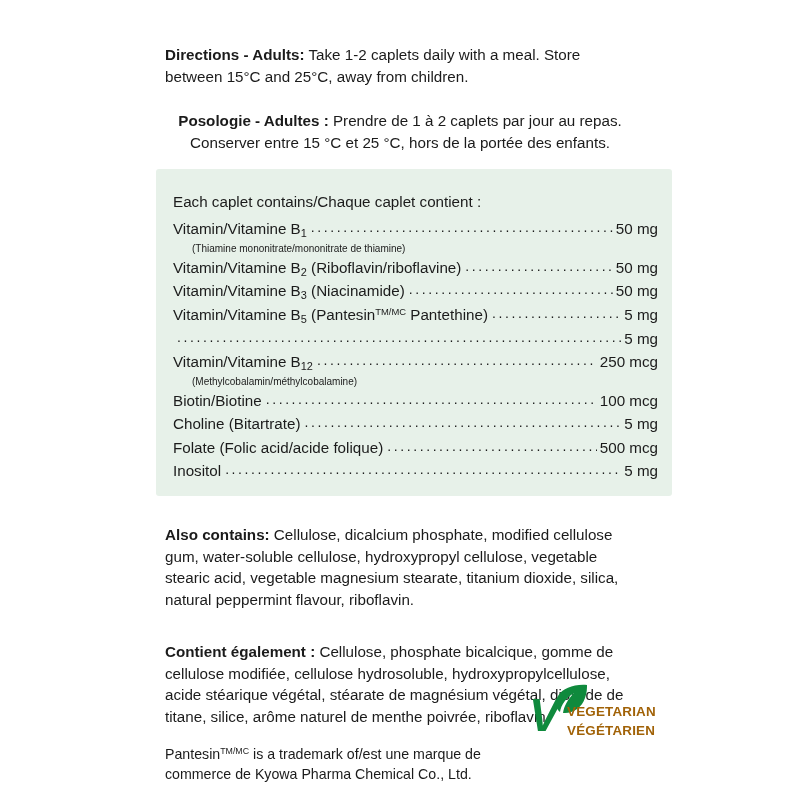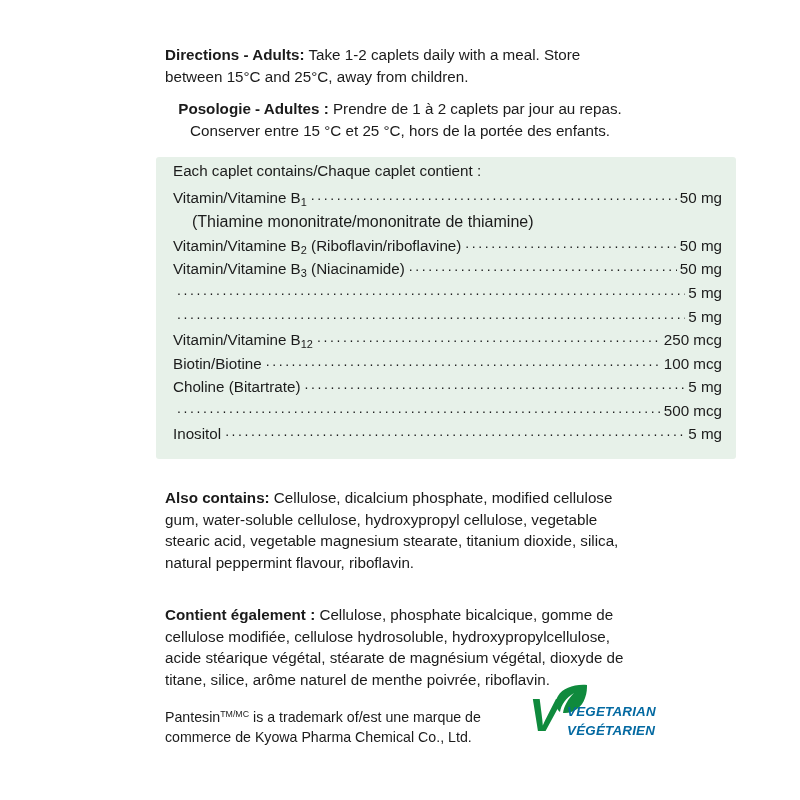--- a/index.html
+++ b/index.html
@@ -19,46 +19,46 @@
     width: 800px;
     height: 800px;
     box-sizing: border-box;
     padding: 44px 165px 0 165px;
   }
   .block {
     font-size: 15.2px;
     line-height: 1.42;
   }
   .directions {
-    margin-bottom: 11px;
+    margin-bottom: 23px;
   }
   .posologie {
     margin-bottom: 16px;
     text-align: center;
   }
   .lead {
     font-weight: bold;
   }
   .panel {
     background: #e7f1e9;
     border-radius: 3px;
-    padding: 5px 0 13px 0;
+    padding: 24px 0 13px 0;
     margin: 0 -9px 0 -9px;
-    width: 580px;
+    width: 516px;
   }
   .panel-inner {
     padding: 0 14px 0 17px;
   }
   .panel-title {
     font-size: 15.2px;
     margin-bottom: 7px;
   }
   .nutrient-row {
     display: flex;
-    align-items: flex-start;
+    align-items: center;
     font-size: 15.2px;
     line-height: 1.55;
     white-space: nowrap;
   }
   .nutrient-name {
     flex: 0 0 auto;
   }
   .dots {
     flex: 1 1 auto;
     overflow: hidden;
@@ -68,21 +68,21 @@
     margin: 0 3px 0 4px;
     font-size: 14px;
     position: relative;
     top: -1px;
   }
   .nutrient-amount {
     flex: 0 0 auto;
     text-align: right;
   }
   .subline {
-    font-size: 16px;
+    font-size: 10px;
     line-height: 1.5;
     padding-left: 19px;
   }
   sub {
     font-size: 0.72em;
     vertical-align: baseline;
     position: relative;
     top: 3px;
   }
   sup {
@@ -116,22 +116,21 @@
     position: relative;
     width: 140px;
     height: 68px;
   }
   .veg-text {
     position: absolute;
     left: 44px;
     top: 18px;
     font-size: 13.4px;
     font-weight: bold;
-    font-style: italic;
-    color: #0369a1;
+    color: #a16207;
     line-height: 1.42;
     letter-spacing: 0.2px;
   }
   .veg-v {
     position: absolute;
     left: 6px;
     top: 8px;
     font-size: 46px;
     font-weight: bold;
     font-style: italic;
@@ -171,43 +170,46 @@
             <span class="nutrient-name">Vitamin/Vitamine B<sub>2</sub> (Riboflavin/riboflavine)</span>
             <span class="dots">........................................................................................................................</span>
             <span class="nutrient-amount">50 mg</span>
           </div>
           <div class="nutrient-row">
             <span class="nutrient-name">Vitamin/Vitamine B<sub>3</sub> (Niacinamide)</span>
             <span class="dots">........................................................................................................................</span>
             <span class="nutrient-amount">50 mg</span>
           </div>
           <div class="nutrient-row">
+            <span class="nutrient-name">Vitamin/Vitamine B<sub>5</sub> (Pantesin<sup>TM/MC</sup> Pantethine)</span>
             <span class="dots">........................................................................................................................</span>
             <span class="nutrient-amount">5 mg</span>
           </div>
           <div class="nutrient-row">
             <span class="dots">........................................................................................................................</span>
             <span class="nutrient-amount">5 mg</span>
           </div>
           <div class="nutrient-row">
             <span class="nutrient-name">Vitamin/Vitamine B<sub>12</sub></span>
             <span class="dots">........................................................................................................................</span>
             <span class="nutrient-amount">250 mcg</span>
           </div>
+          <div class="subline">(Methylcobalamin/méthylcobalamine)</div>
           <div class="nutrient-row">
             <span class="nutrient-name">Biotin/Biotine</span>
             <span class="dots">........................................................................................................................</span>
             <span class="nutrient-amount">100 mcg</span>
           </div>
           <div class="nutrient-row">
             <span class="nutrient-name">Choline (Bitartrate)</span>
             <span class="dots">........................................................................................................................</span>
             <span class="nutrient-amount">5 mg</span>
           </div>
           <div class="nutrient-row">
+            <span class="nutrient-name">Folate (Folic acid/acide folique)</span>
             <span class="dots">........................................................................................................................</span>
             <span class="nutrient-amount">500 mcg</span>
           </div>
           <div class="nutrient-row">
             <span class="nutrient-name">Inositol</span>
             <span class="dots">........................................................................................................................</span>
             <span class="nutrient-amount">5 mg</span>
           </div>
         </div>
     </div>

